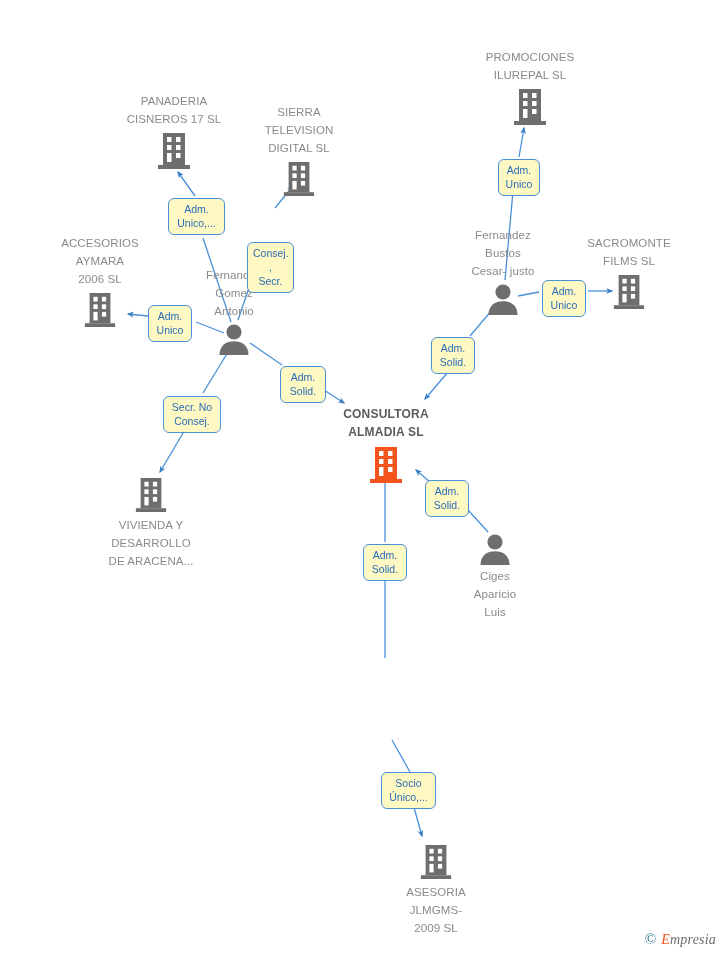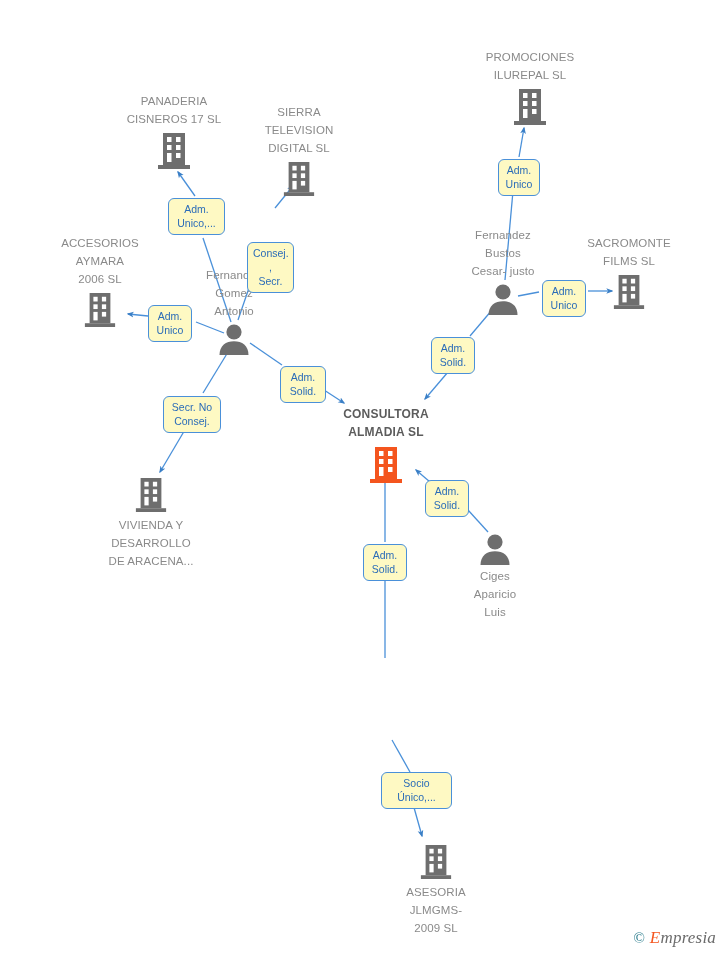--- a/index.html
+++ b/index.html
@@ -80,21 +80,21 @@
   }
   #watermark .copy {
     color: #2f7f8f;
     font-size: 15px;
     font-family: "Liberation Serif", serif;
   }
   #watermark .brand {
     color: #f4551e;
     font-family: "Liberation Serif", serif;
     font-style: italic;
-    font-size: 17px;
+    font-size: 14px;
     letter-spacing: .2px;
   }
   #watermark .brand .tail { color: #6b6b6b; font-style: italic; }
 </style>
 </head>
 <body>
 
 <div id="canvas">
 
   <svg id="edges" viewBox="0 0 728 960" width="728" height="960">
@@ -318,21 +318,21 @@
 
   <div class="rel" style="left:431px; top:337px; width:44px;">Adm.
 Solid.</div>
 
   <div class="rel" style="left:425px; top:480px; width:44px;">Adm.
 Solid.</div>
 
   <div class="rel" style="left:363px; top:544px; width:44px;">Adm.
 Solid.</div>
 
-  <div class="rel" style="left:381px; top:772px; width:71px;">Socio
+  <div class="rel" style="left:381px; top:772px; width:55px;">Socio
 Único,...</div>
 
   <div id="watermark">
     <span class="copy">©</span>
     <span class="brand"><span>E</span><span class="tail">mpresia</span></span>
   </div>
 
 </div>
 
 </body></html>

